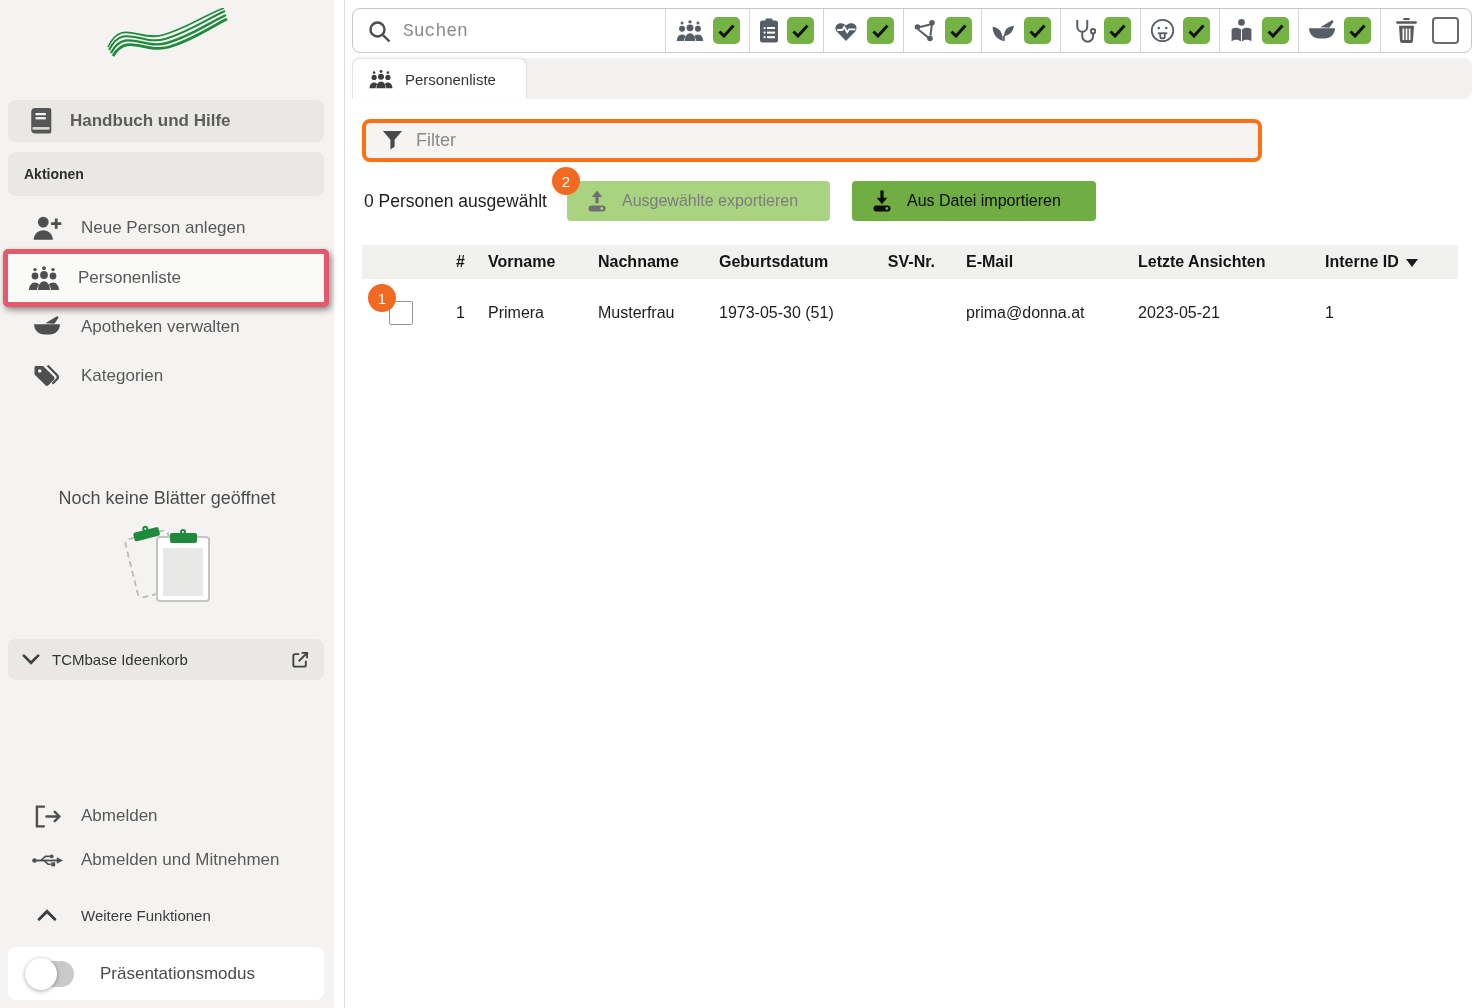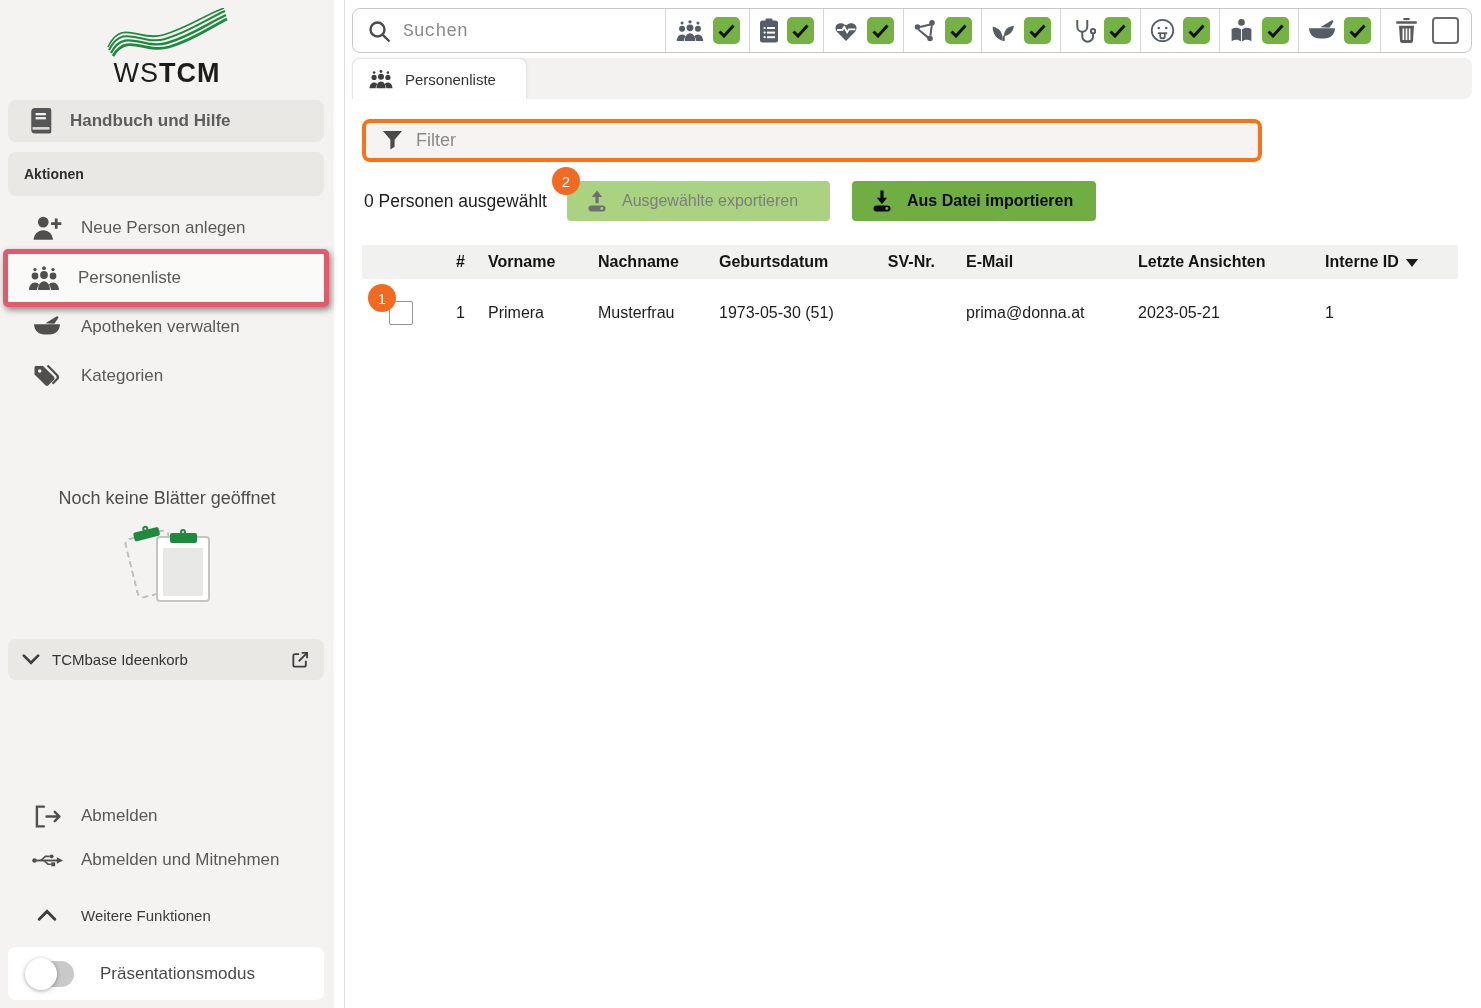--- a/index.html
+++ b/index.html
@@ -69,21 +69,21 @@
   .tab .ticon { color:#3e3e3e; display:flex; }
 
   .filterbox { position:absolute; left:17px; top:119px; width:900px; height:43px; background:#f5f4f2; border:4px solid #f97316; border-radius:8px; display:flex; align-items:center; gap:13px; padding-left:16px; color:#4a4a4a; }
   .filterbox input { flex:1; border:none; outline:none; background:transparent; font-size:18px; font-family:inherit; color:#333; }
   .filterbox input::placeholder { color:#8a8a8a; }
 
   .count { position:absolute; left:19px; top:191px; font-size:17.5px; color:#1d1d1d; }
   .btn { position:absolute; top:181px; height:40px; border:none; border-radius:4px; display:flex; align-items:center; gap:13px; font-family:inherit; font-size:16px; cursor:pointer; padding:0 18px; }
   .btn-export { left:222px; width:263px; background:#a9d381; color:#7d7d7d; }
   .btn-import { left:507px; width:244px; background:#70ad43; color:#0b0b0b; }
-  .btn-import span { font-weight:700; }
+  .btn-import span { font-weight:400; }
 
   .badge { position:absolute; width:28px; height:28px; border-radius:50%; background:#f26a21; color:#fff; font-size:15px; display:flex; align-items:center; justify-content:center; z-index:5; }
   .badge-2 { left:207px; top:167px; }
   .badge-1 { left:23px; top:284px; }
 
   .ptable { position:absolute; left:17px; top:245px; width:1096px; }
   .trow { display:grid; grid-template-columns:83px 30px 110px 120px 165px 75px 180px 185px auto; align-items:center; }
   .thead { background:#f1f1ef; height:34px; font-weight:700; font-size:16px; color:#141414; }
   .tbody { height:68px; font-size:16px; color:#1d1d1d; }
   .cell { padding-left:13px; }
@@ -107,21 +107,20 @@
       <span style="display:inline-block">
         <svg width="128" height="50" viewBox="0 0 128 50">
           <g fill="none" stroke="#1f8a3d">
             <path stroke-width="1.6" d="M5 39 C19 10, 36 34, 60 27 C84 20, 100 8, 121 0"></path>
             <path stroke-width="2" d="M6 42 C20 14, 38 38, 62 31 C86 24, 102 12, 122 3"></path>
             <path stroke-width="2.4" d="M8 45 C22 19, 40 42, 64 35 C88 28, 104 16, 123 7"></path>
             <path stroke-width="2.8" d="M10 48 C24 24, 42 46, 66 39 C90 32, 106 20, 124 11"></path>
           </g>
         </svg>
       </span>
-      <div class="logo-text"><span>WS</span><b>TCM</b></div>
     </div>
 
     <div class="side-btn">
       <span>
         <svg width="22" height="26" viewBox="0 0 20 24" fill="#565656">
           <path d="M4.5 0h13a2 2 0 0 1 2 2v20a1.6 1.6 0 0 1-1.6 1.6H4.5A3.6 3.6 0 0 1 1 20V3.5A3.5 3.5 0 0 1 4.5 0z"></path>
           <rect x="5" y="4.6" width="9.5" height="2.1" fill="#f4f3f1"></rect>
           <rect x="5" y="8.4" width="9.5" height="2.1" fill="#f4f3f1"></rect>
           <rect x="2.2" y="17.6" width="15.6" height="2.4" fill="#f4f3f1" opacity="0.85"></rect>
         </svg>

